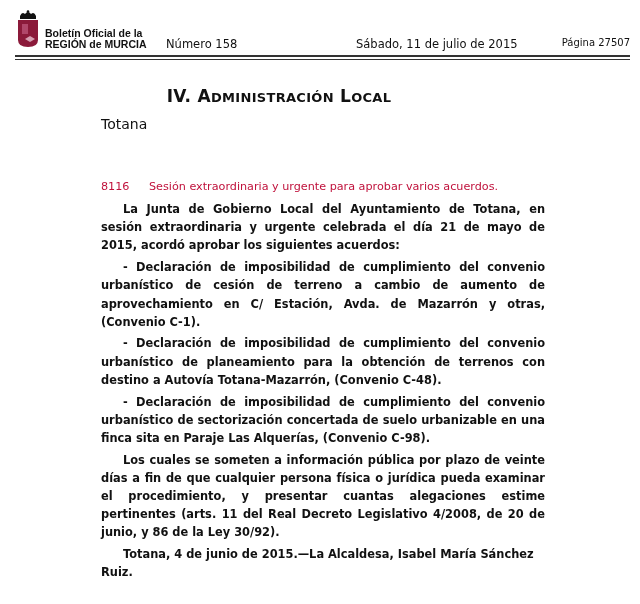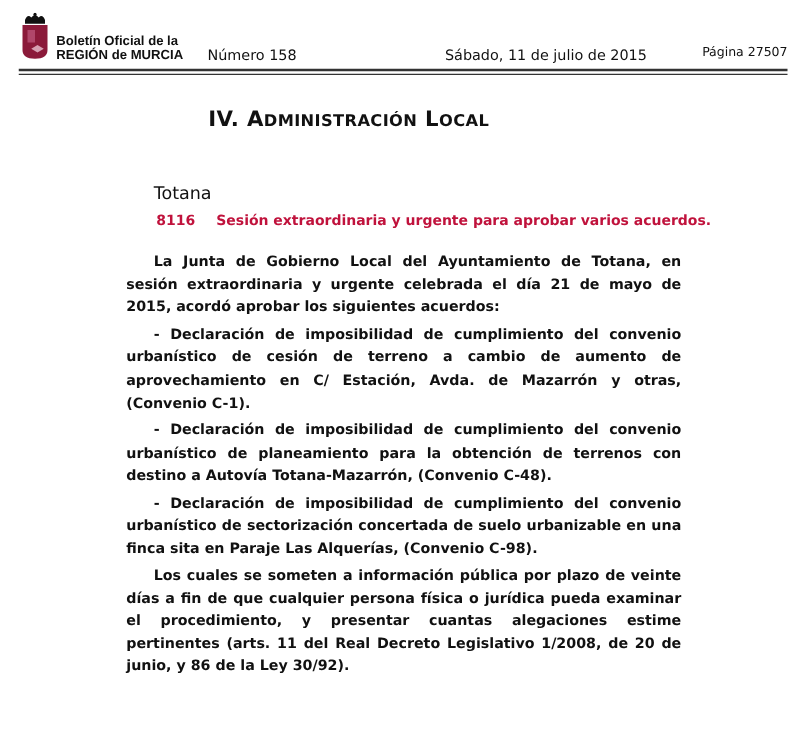--- a/index.html
+++ b/index.html
@@ -14,24 +14,24 @@
   .fecha { position: absolute; left: 332px; top: 37px; font-size: 11.5px; margin-left: 24px; }
   .pagina { position: absolute; right: 10px; top: 37px; font-size: 10px; }
   .rule { position: absolute; left: 15px; width: 615px; background: #333; }
   .rule.top { top: 55px; height: 2px; }
   .rule.bottom { top: 59px; height: 1px; }
 
   .section-title { position: absolute; left: 0; top: 86px; width: 558px; text-align: center;
                    font-weight: bold; font-size: 17px; letter-spacing: 0.3px; color: #111; }
   .section-title .sc { font-size: 13px; }
 
-  .locality { position: absolute; left: 101px; top: 147px; font-size: 14px; margin-left: 22px; }
+  .locality { position: absolute; left: 101px; top: 116px; font-size: 14px; }
 
-  .entry { position: absolute; left: 101px; top: 170px; font-weight: bold; font-size: 11.2px;
-           color: #c0123c; white-space: nowrap; margin-left: 24px; }
+  .entry { position: absolute; left: 101px; top: 180px; font-weight: normal; font-size: 11.2px;
+           color: #c0123c; white-space: nowrap; }
   .entry .num { display: inline-block; width: 48px; }
 
   .body { position: absolute; left: 101px; top: 200px; width: 444px; font-size: 11.4px;
           line-height: 18.2px; color: #111; }
   .body p { margin: 0 0 3.5px 0; text-indent: 22px; text-align: justify; font-weight: bold; }
 </style>
 </head>
 <body>
 
 <div class="header">
@@ -66,14 +66,15 @@
 
 <div class="entry">
   <span class="num">8116</span><span>Sesión extraordinaria y urgente para aprobar varios acuerdos.</span>
 </div>
 
 <div class="body">
   <p>La Junta de Gobierno Local del Ayuntamiento de Totana, en sesión extraordinaria y urgente celebrada el día 21 de mayo de 2015, acordó aprobar los siguientes acuerdos:</p>
   <p>- Declaración de imposibilidad de cumplimiento del convenio urbanístico de cesión de terreno a cambio de aumento de aprovechamiento en C/ Estación, Avda. de Mazarrón y otras, (Convenio C-1).</p>
   <p>- Declaración de imposibilidad de cumplimiento del convenio urbanístico de planeamiento para la obtención de terrenos con destino a Autovía Totana-Mazarrón, (Convenio C-48).</p>
   <p>- Declaración de imposibilidad de cumplimiento del convenio urbanístico de sectorización concertada de suelo urbanizable en una finca sita en Paraje Las Alquerías, (Convenio C-98).</p>
-  <p>Los cuales se someten a información pública por plazo de veinte días a fin de que cualquier persona física o jurídica pueda examinar el procedimiento, y presentar cuantas alegaciones estime pertinentes (arts. 11 del Real Decreto Legislativo 1/2008, de 20 de junio, y 86 de la Ley 30/92).</p>
+  <p>Los cuales se someten a información pública por plazo de veinte días a fin de que cualquier persona física o jurídica pueda examinar el procedimiento, y presentar cuantas alegaciones estime pertinentes (arts. 11 del Real Decreto Legislativo 4/2008, de 20 de junio, y 86 de la Ley 30/92).</p>
+  <p style="text-align:left;">Totana, 4 de junio de 2015.—La Alcaldesa, Isabel María Sánchez Ruiz.</p>
 </div>
 
 </body></html>

